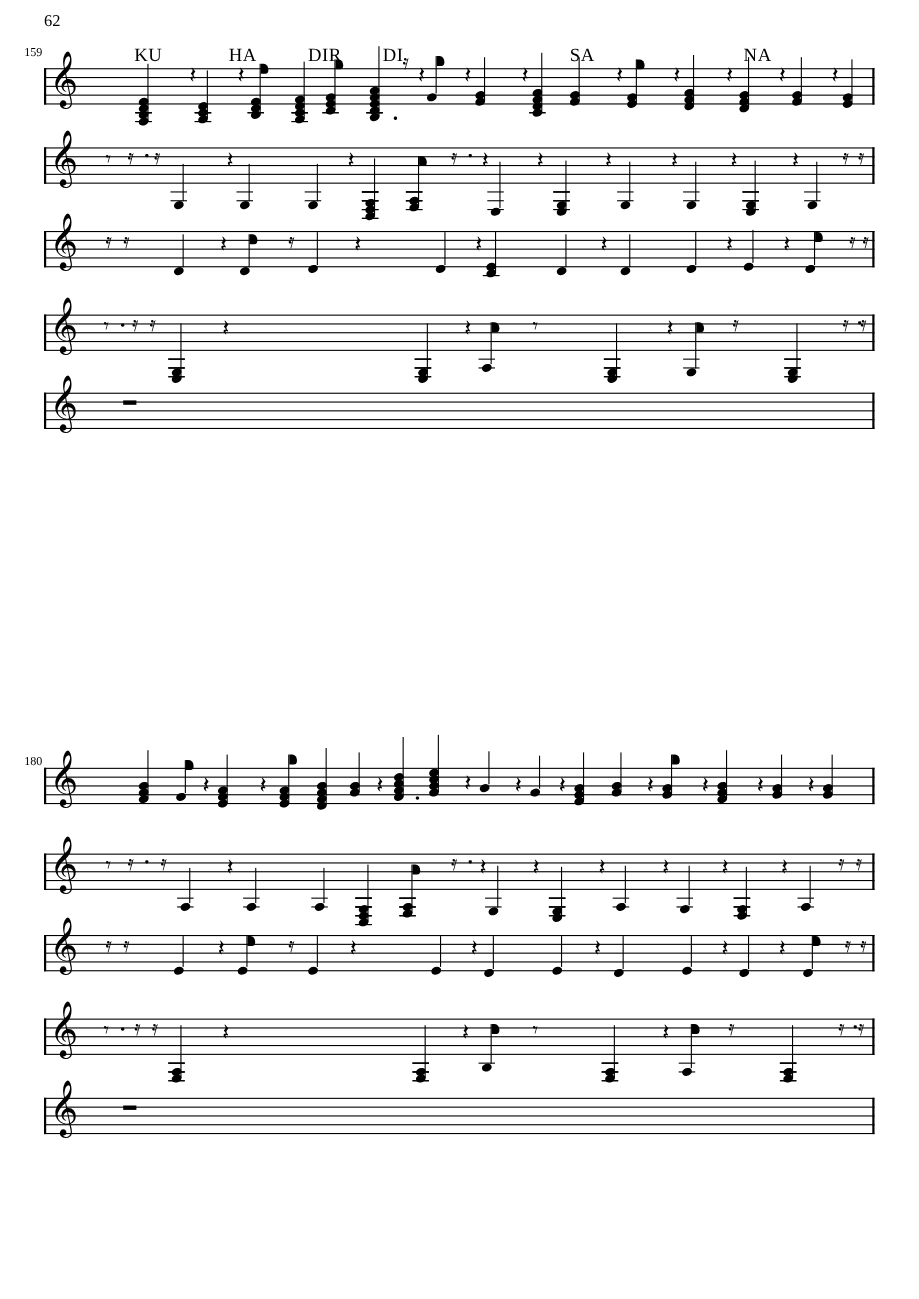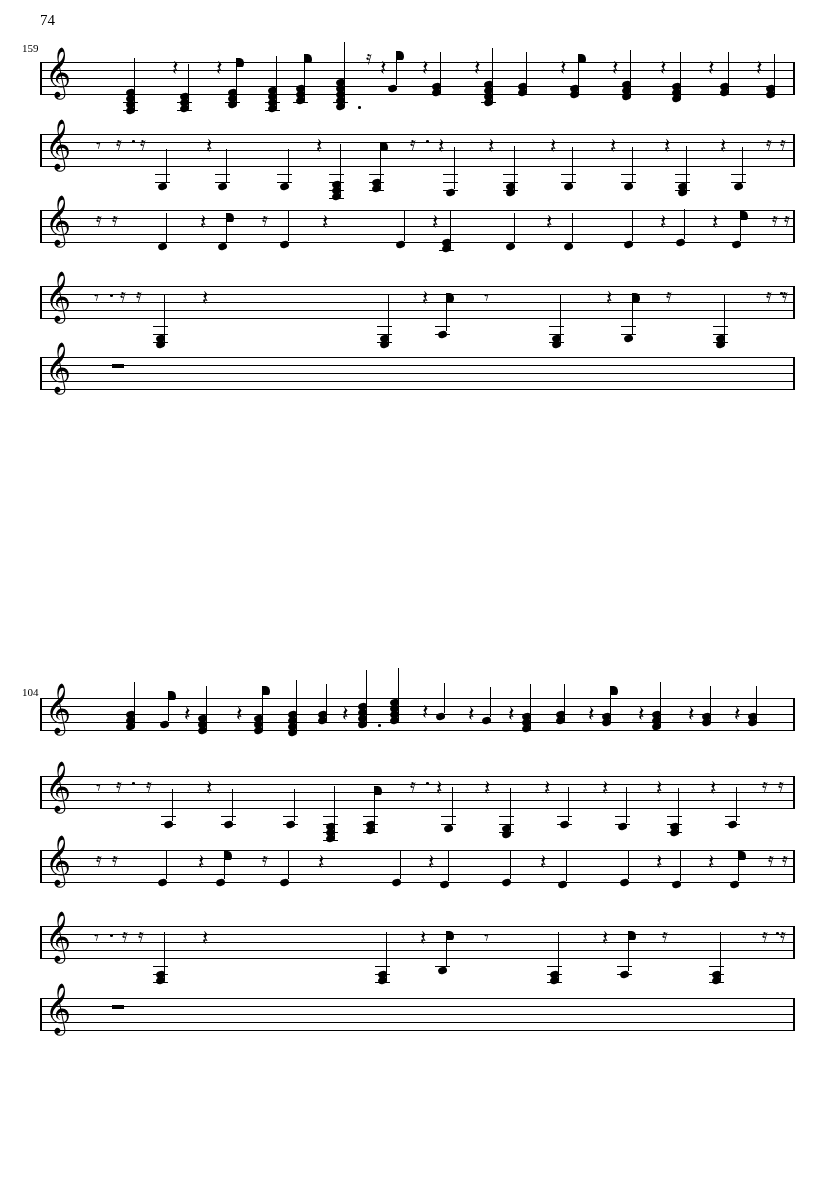--- a/index.html
+++ b/index.html
@@ -129,24 +129,32 @@
     width: 12px;
     height: 4px;
     background: #000;
   }
 </style>
 </head>
 <body>
 
 <div class="page">
 
-  <div class="page-number">74</div>
+  <div class="page-number">62</div>
 
   <div class="system" id="sys1" style="top:42px;height:460px;">
     <div class="measure-number" style="left:-18px;top:0px;">159</div>
+    <div class="lyrics" style="top:-2px;">
+      <span class="lyric" style="left:82px;">KU</span>
+      <span class="lyric" style="left:168px;">HA</span>
+      <span class="lyric" style="left:240px;">DIR</span>
+      <span class="lyric" style="left:308px;">DI</span>
+      <span class="lyric" style="left:478px;">SA</span>
+      <span class="lyric" style="left:636px;">NA</span>
+    </div>
   <div class="staff" style="top: 20px;">
         <div class="lines">
           <div style="position: absolute; left: 0px; top: 0px; width: 755px; height: 1px; background: rgb(0, 0, 0);"></div>
           <div style="position: absolute; left: 0px; top: 8px; width: 755px; height: 1px; background: rgb(0, 0, 0);"></div>
           <div style="position: absolute; left: 0px; top: 16px; width: 755px; height: 1px; background: rgb(0, 0, 0);"></div>
           <div style="position: absolute; left: 0px; top: 24px; width: 755px; height: 1px; background: rgb(0, 0, 0);"></div>
           <div style="position: absolute; left: 0px; top: 32px; width: 755px; height: 1px; background: rgb(0, 0, 0);"></div>
         </div>
         <div class="barline-left"></div>
         <div class="barline-right"></div>
@@ -692,21 +700,21 @@
           <div style="position: absolute; left: 0px; top: 32px; width: 755px; height: 1px; background: rgb(0, 0, 0);"></div>
         </div>
         <div class="barline-left"></div>
         <div class="barline-right"></div>
         <div class="clef">𝄞</div>
         <div class="wholerest" style="left: 72px; top: 7px;"></div>
       </div>
     </div>
 
   <div class="system" id="sys2" style="top:698px;height:420px;">
-    <div class="measure-number" style="left:-18px;top:-12px;">104</div>
+    <div class="measure-number" style="left:-18px;top:-12px;">180</div>
   <div class="staff" style="top: 0px;">
         <div class="lines">
           <div style="position: absolute; left: 0px; top: 0px; width: 755px; height: 1px; background: rgb(0, 0, 0);"></div>
           <div style="position: absolute; left: 0px; top: 8px; width: 755px; height: 1px; background: rgb(0, 0, 0);"></div>
           <div style="position: absolute; left: 0px; top: 16px; width: 755px; height: 1px; background: rgb(0, 0, 0);"></div>
           <div style="position: absolute; left: 0px; top: 24px; width: 755px; height: 1px; background: rgb(0, 0, 0);"></div>
           <div style="position: absolute; left: 0px; top: 32px; width: 755px; height: 1px; background: rgb(0, 0, 0);"></div>
         </div>
         <div class="barline-left"></div>
         <div class="barline-right"></div>

